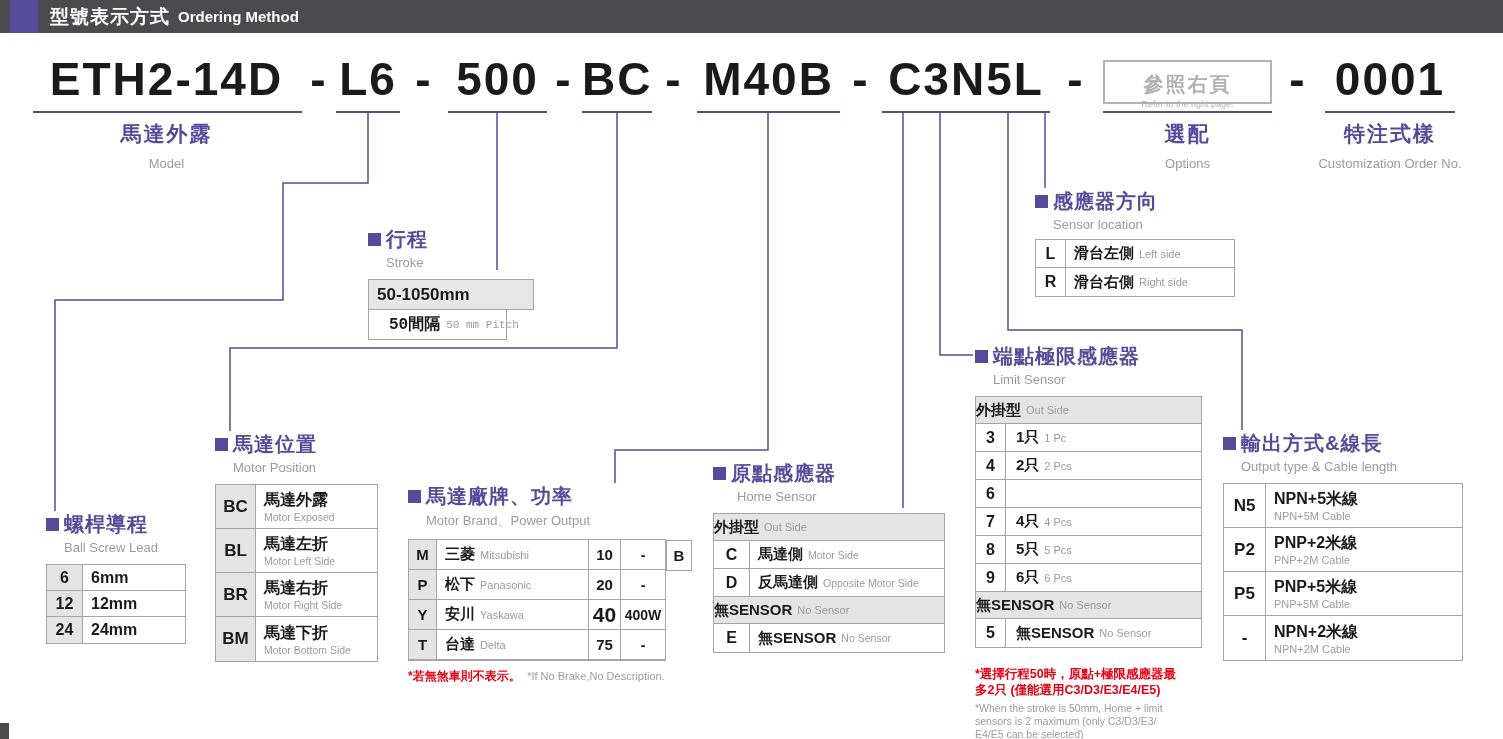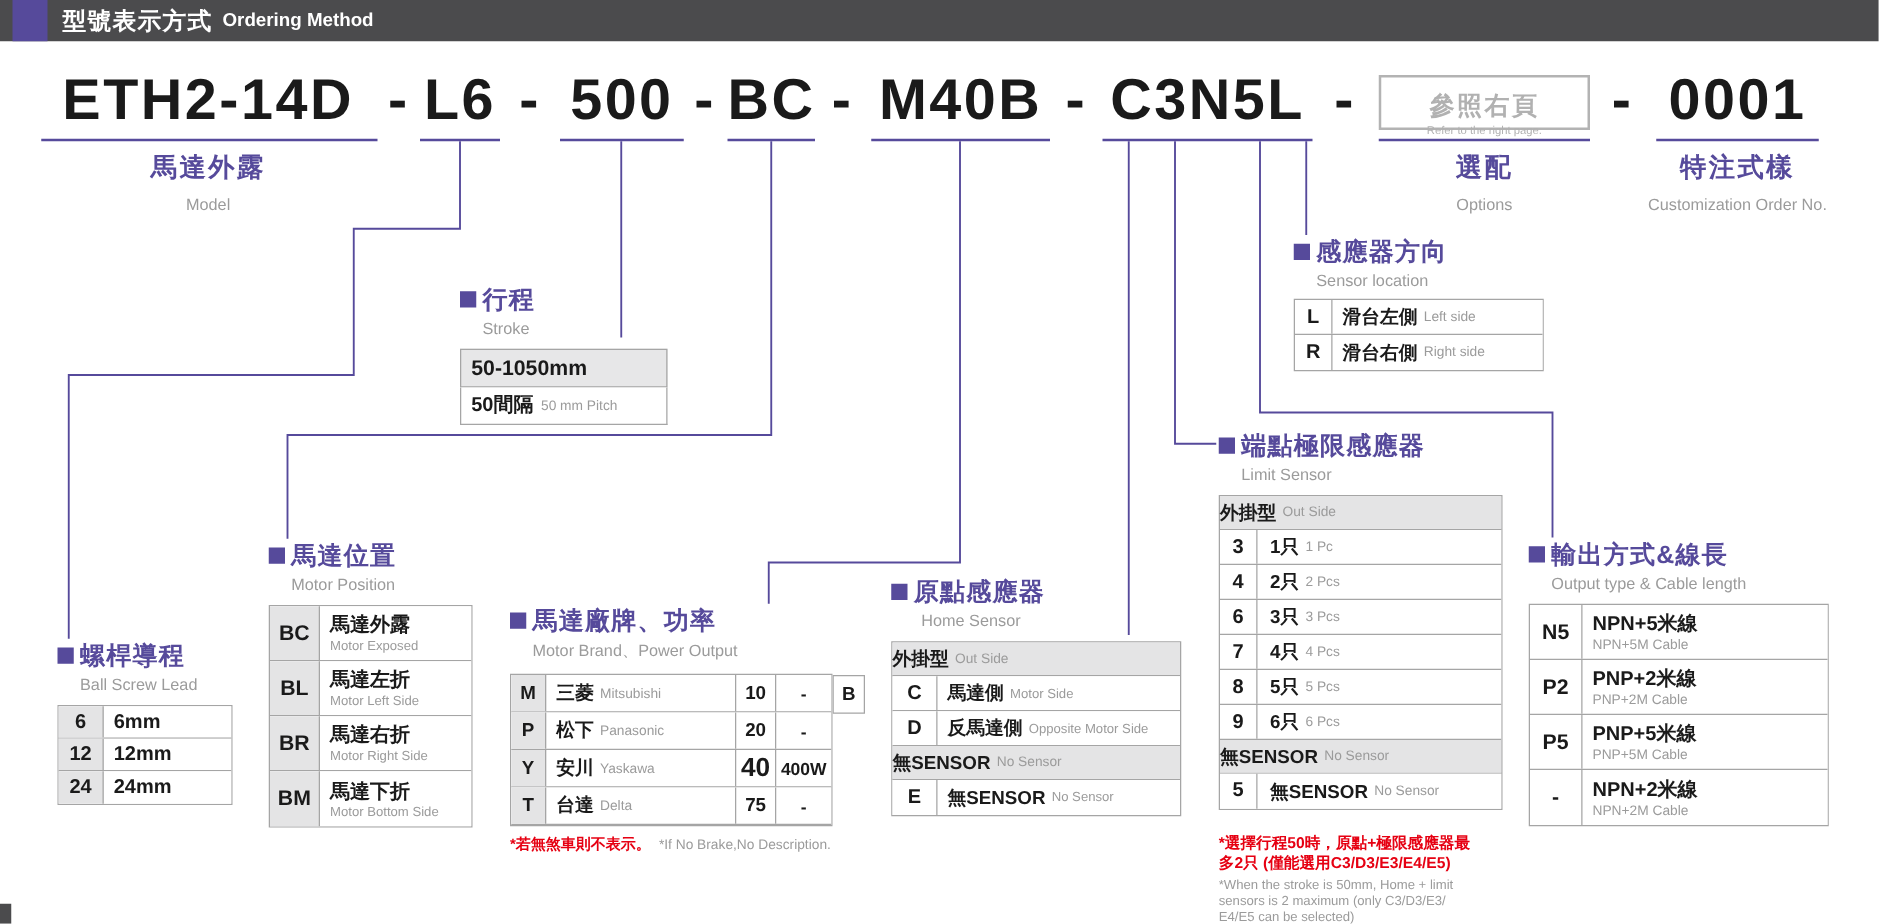--- a/index.html
+++ b/index.html
@@ -50,22 +50,22 @@
   .zh { font-weight: bold; font-size: 15px; white-space: nowrap; }
   .en { color: #9b9b9b; font-size: 11px; white-space: nowrap; }
   .en10 { font-size: 10.5px; }
   .h26 { height: 26px; } .h27 { height: 27px; } .h28 { height: 28px; }
   .h30 { height: 30px; } .h44 { height: 44px; }
   .bold16 { font-weight: bold; font-size: 16px; }
   .bold17 { font-weight: bold; font-size: 17px; }
   
   .stbox1 { margin-top: 9px; width: 166px; height: 31px; border: 1px solid #a5a5a5; background: #e7e7e8;
     display: flex; align-items: center; padding-left: 8px; font-weight: bold; font-size: 17px; }
-  .stbox2 { width: 166px; height: 30px; border: 1px solid #a5a5a5; border-top: none; background: #fff;
-    display: flex; align-items: center; gap: 6px; padding-left: 8px; }
+  .stbox2 { width: 139px; height: 30px; border: 1px solid #a5a5a5; border-top: none; background: #fff;
+    display: flex; align-items: center; gap: 6px; padding-left: 20px; font-family: Liberation Mono, monospace; }
   .stbox2 .zh { font-size: 16px; }
   
   .note { margin-top: 5px; white-space: nowrap; }
   .note-red { color: #e60012; font-size: 12px; font-weight: bold; }
   .note-gray { color: #9b9b9b; font-size: 11px; margin-left: 2px; }
   .noteblock-red { margin-top: 18px; color: #e60012; font-size: 12.5px; font-weight: bold; line-height: 16px; white-space: nowrap; }
   .noteblock-gray { margin-top: 4px; color: #9b9b9b; font-size: 10.5px; line-height: 13px; white-space: nowrap; }
   
   .brake-cell { position: absolute; left: 257px; top: 0; width: 26px; height: 31px;
     border: 1px solid #a5a5a5; background: #fff; display: flex; align-items: center;
@@ -328,24 +328,20 @@
       </div>
       <div class="r h28">
         <div class="cd sep" style="width:30px">4</div>
         <div class="vl" style="padding-left:10px">
           <span class="zh">2只</span>
           <span class="en">2 Pcs</span>
         </div>
       </div>
       <div class="r h28">
         <div class="cd sep" style="width:30px">6</div>
-        <div class="vl" style="padding-left:10px">
-          <span class="zh">3只</span>
-          <span class="en">3 Pcs</span>
-        </div>
       </div>
       <div class="r h28">
         <div class="cd sep" style="width:30px">7</div>
         <div class="vl" style="padding-left:10px">
           <span class="zh">4只</span>
           <span class="en">4 Pcs</span>
         </div>
       </div>
       <div class="r h28">
         <div class="cd sep" style="width:30px">8</div>

